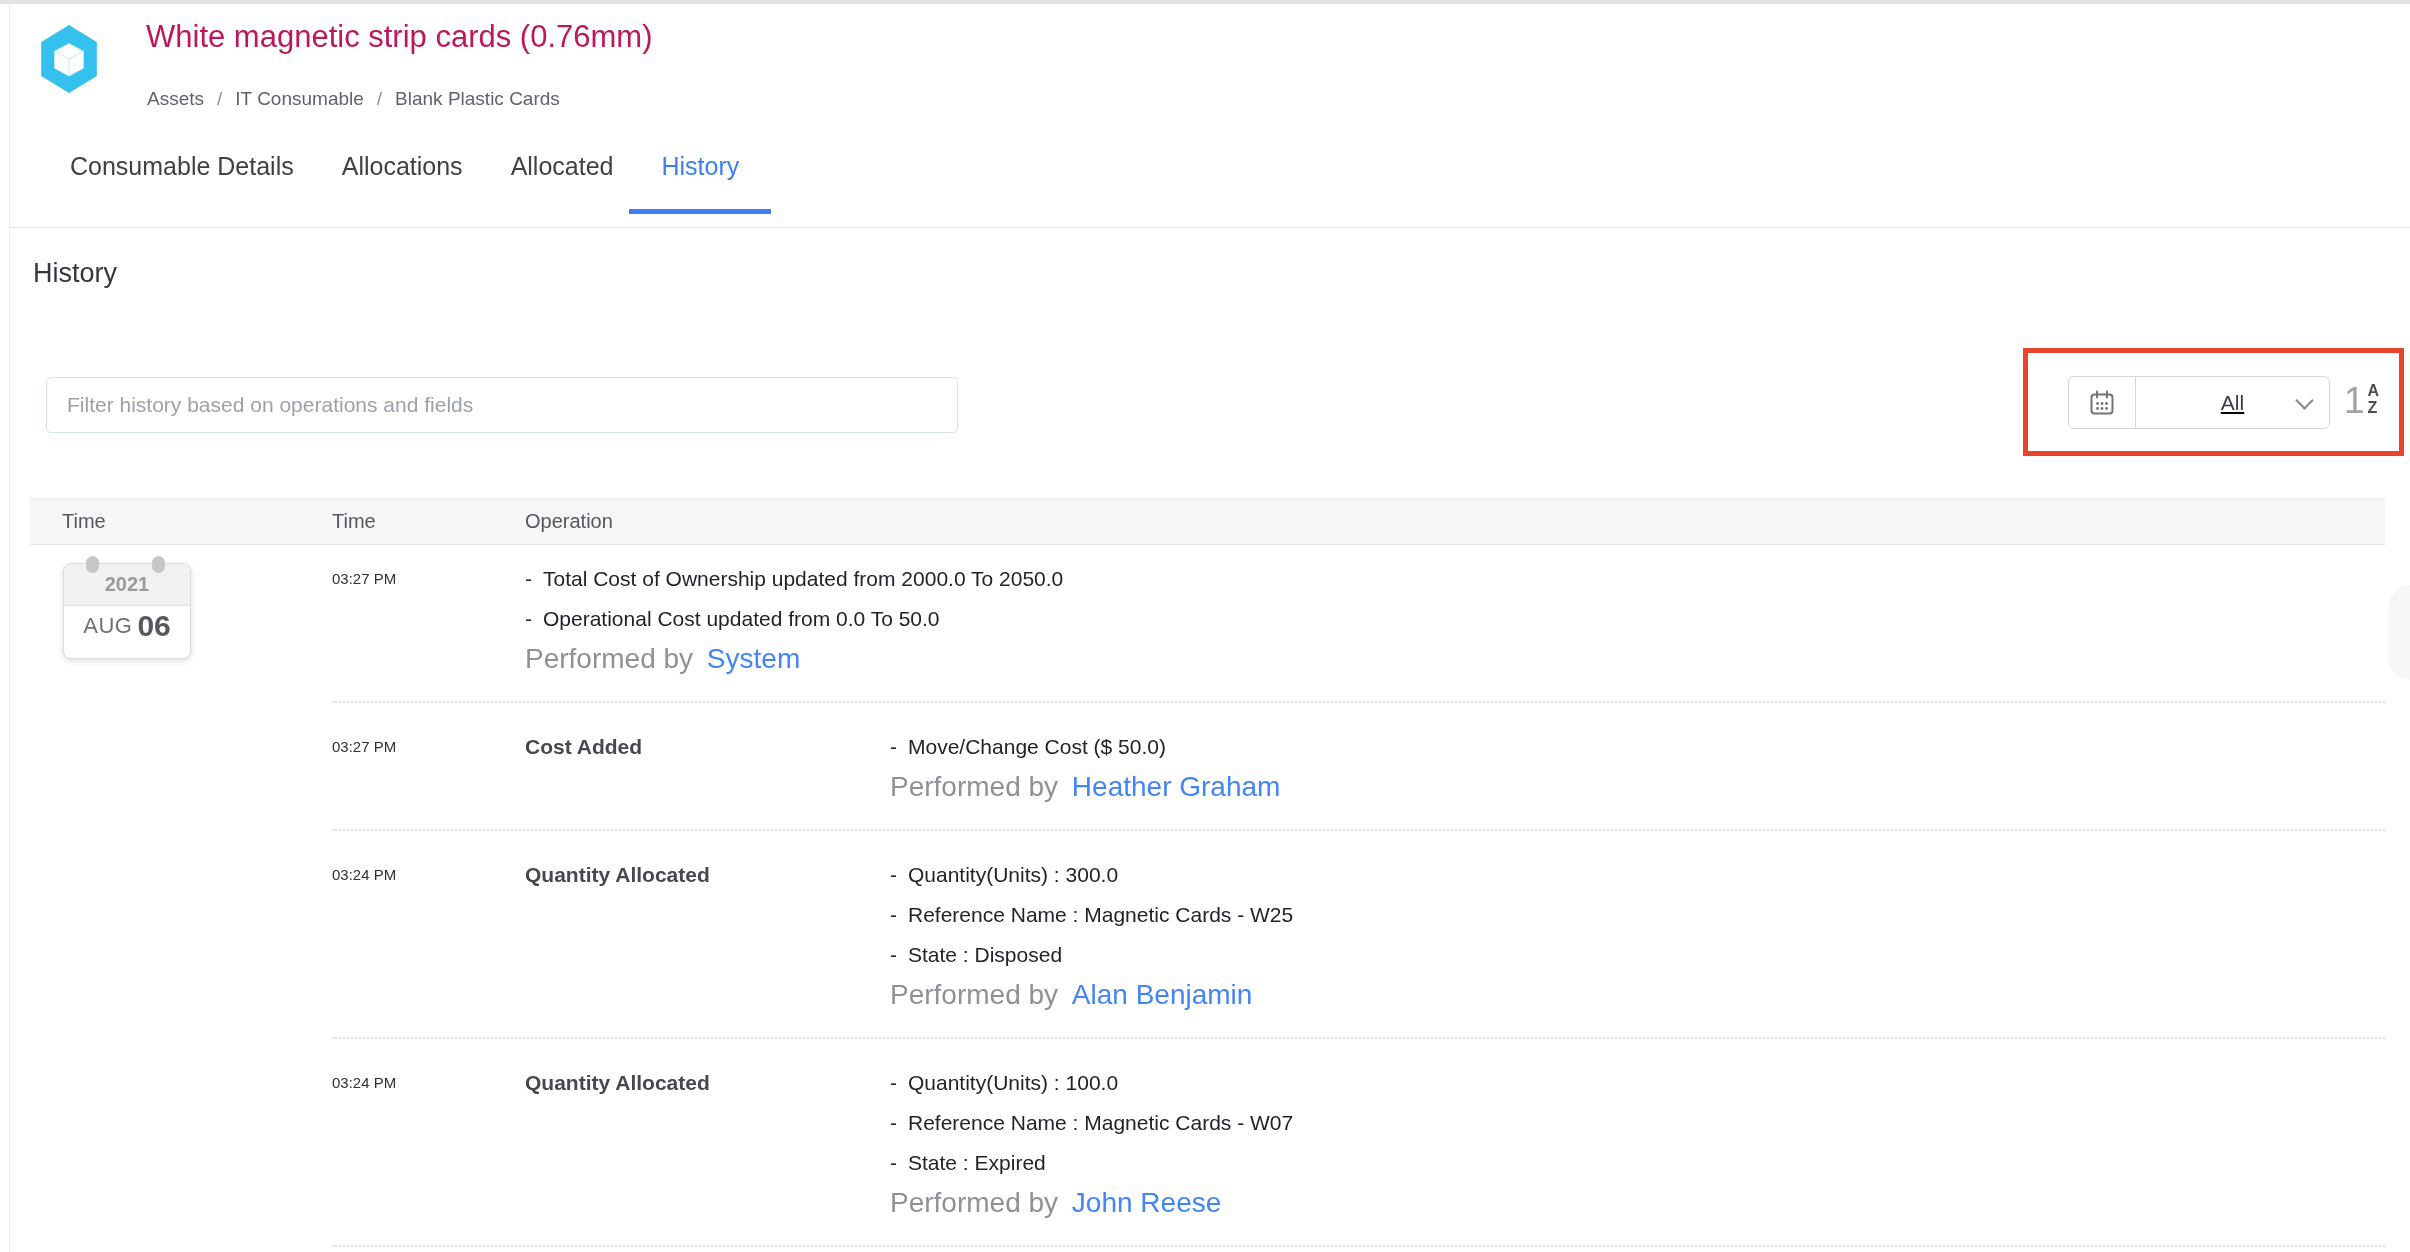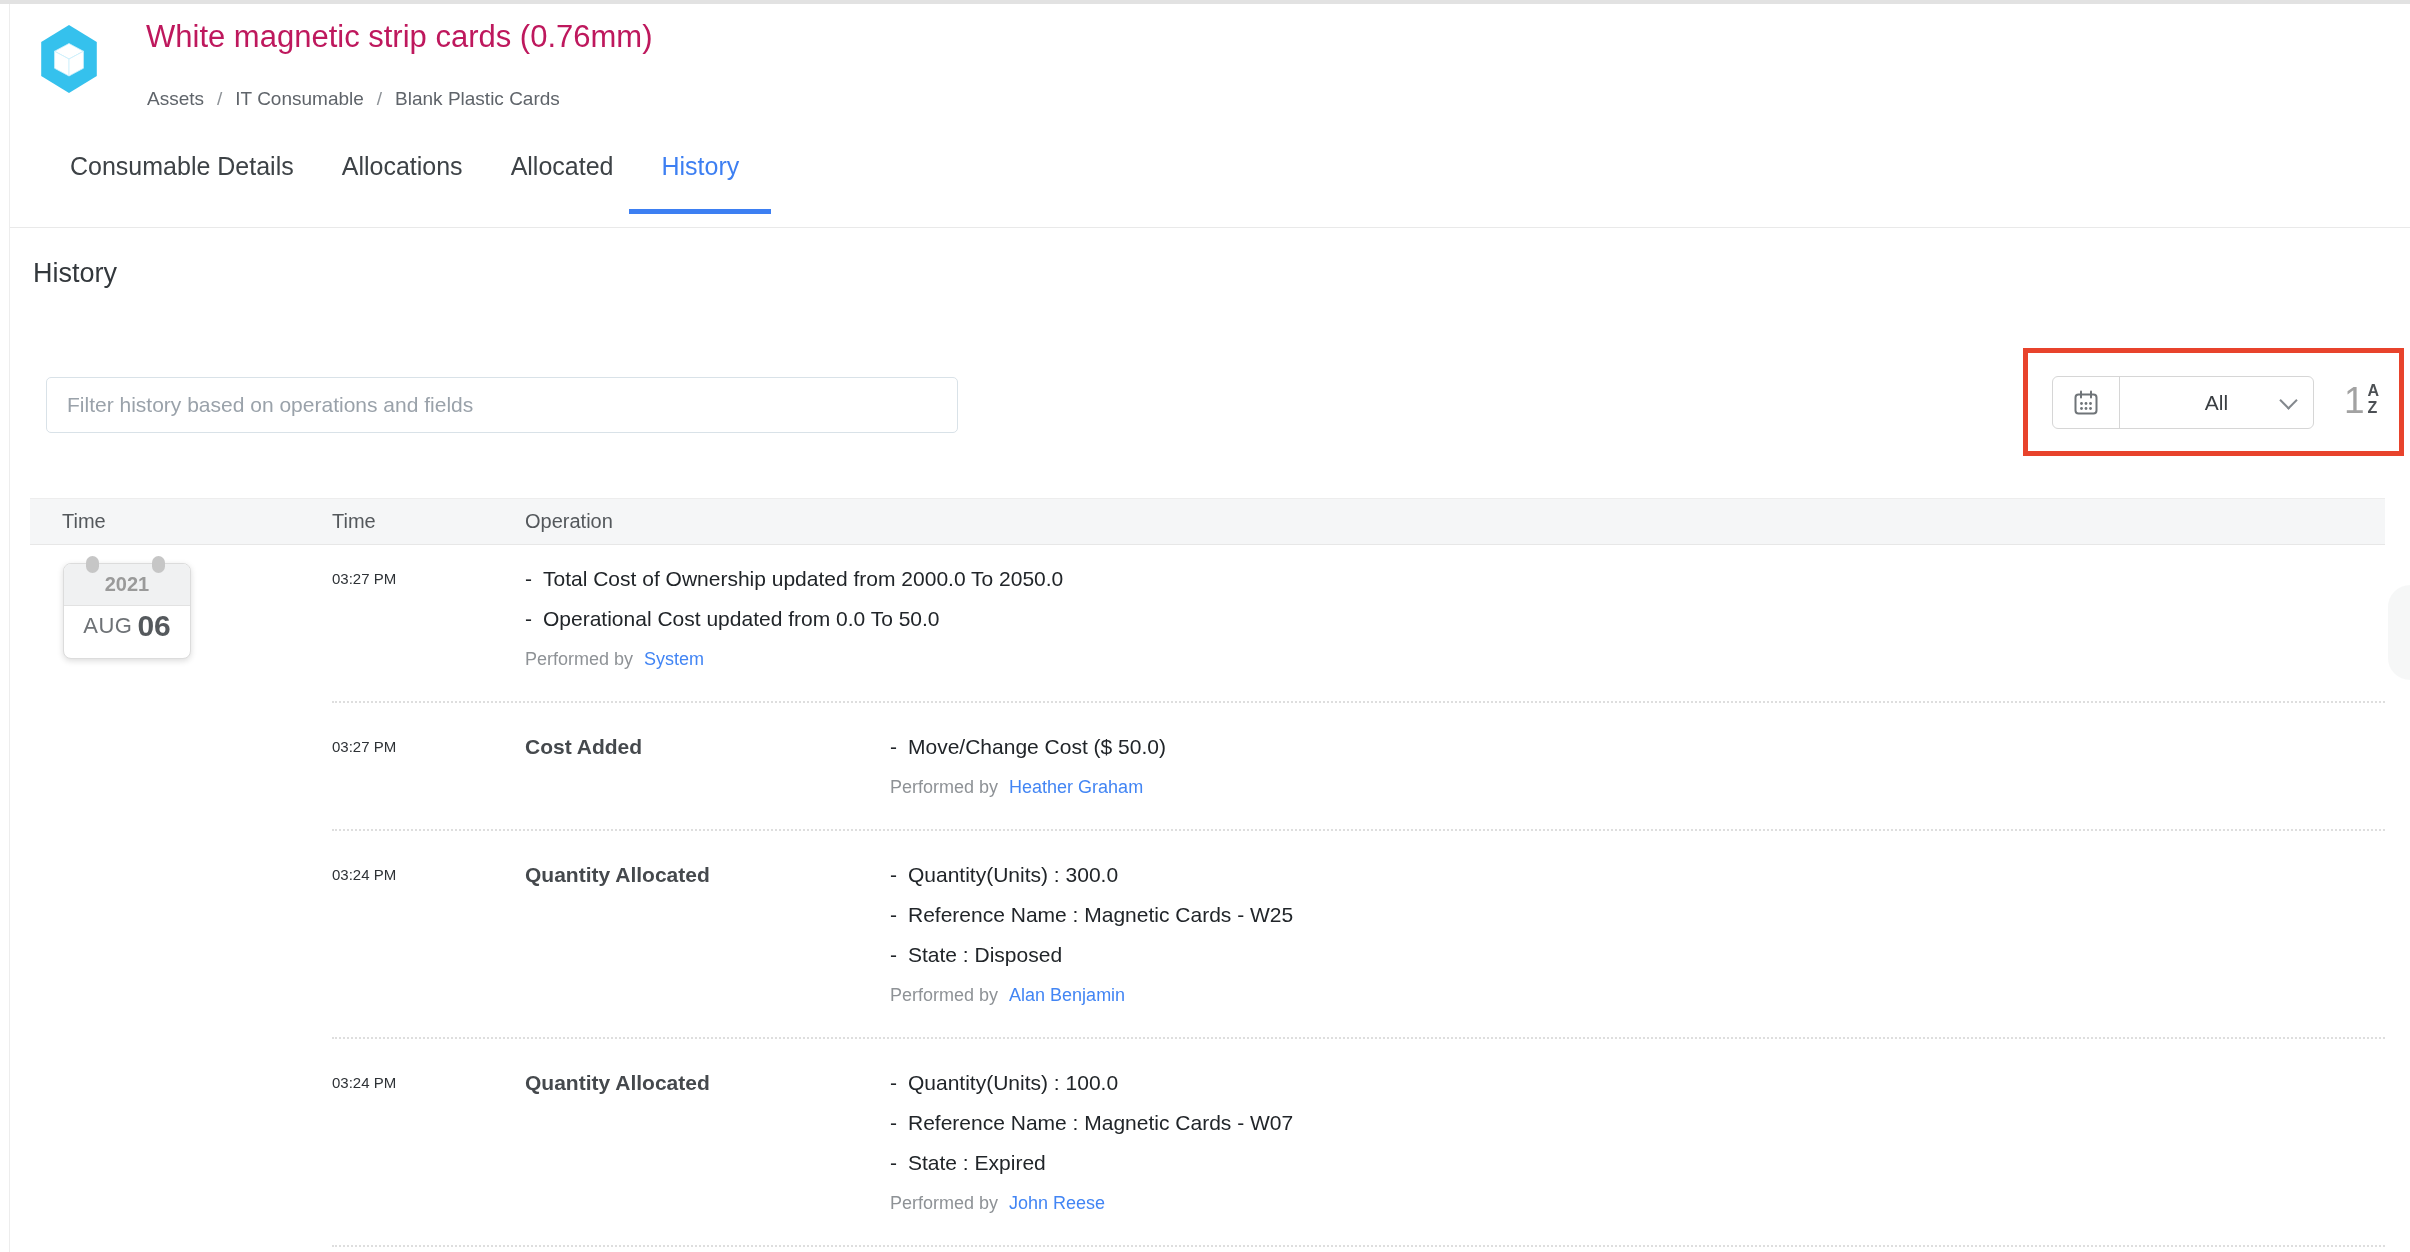--- a/index.html
+++ b/index.html
@@ -33,22 +33,22 @@
     font-family:"Liberation Sans", sans-serif; outline:none; background:#fff;
   }
   .filter-input::placeholder { color:#9aa2aa; }
 
   
   .toolbar-highlight {
     position:absolute; left:2023px; top:348px; width:381px; height:108px; box-sizing:border-box;
     border:5px solid #e8432c; background:#fff;
   }
   .range-group {
-    position:absolute; left:24px; top:23px; width:262px; height:53px; box-sizing:border-box;
-    border:1px solid #d6d6d6; border-radius:6px; display:flex; background:#fff;
+    position:absolute; left:40px; top:23px; width:262px; height:53px; box-sizing:border-box;
+    border:1px solid #d6d6d6; border-radius:6px; display:flex; background:#fff;text-decoration:underline;
   }
   .cal-btn { width:66px; border-right:1px solid #d6d6d6; display:flex; align-items:center; justify-content:center; cursor:pointer; }
   .range-select { flex:1; position:relative; display:flex; align-items:center; justify-content:center; cursor:pointer; }
   .range-value { font-size:21px; color:#3a3e42; }
   .chevron {
     position:absolute; right:18px; top:50%; width:11px; height:11px; margin-top:-9px;
     border-right:2px solid #83888d; border-bottom:2px solid #83888d; transform:rotate(45deg);
   }
   .sort-btn { position:absolute; left:316px; top:26px; display:flex; align-items:flex-start; cursor:pointer; }
   .sort-num { font-size:37px; color:#a2a2a2; line-height:44px; font-weight:400; }
@@ -87,21 +87,21 @@
   .day { font-size:30px; font-weight:bold; color:#55595d; }
 
   .rows { flex:1; }
   .row { display:flex; padding:24px 0 22px; border-bottom:2px dotted #dedede; }
   .row:first-child { padding-top:14px; }
   .cell-time { width:193px; font-size:15px; color:#2e3236; line-height:40px; }
   .cell-op   { width:365px; font-size:21px; font-weight:bold; color:#45494d; line-height:40px; }
   .cell-desc { flex:1; font-size:21px; color:#212529; }
   .detail-line { line-height:40px; display:flex; }
   .detail-line .dash { margin-right:11px; }
-  .performed { line-height:40px; font-size:18px; color:#8e9296; }
+  .performed { line-height:40px; font-size:28px; color:#8e9296; }
   .performed .link { color:#4285f4; margin-left:6px; cursor:pointer; }
 </style>
 </head>
 <body>
 
 <div class="screen">
   <div class="top-edge"></div>
   <div class="left-edge"></div>
 
   <svg class="app-icon" viewBox="0 0 60 68">

